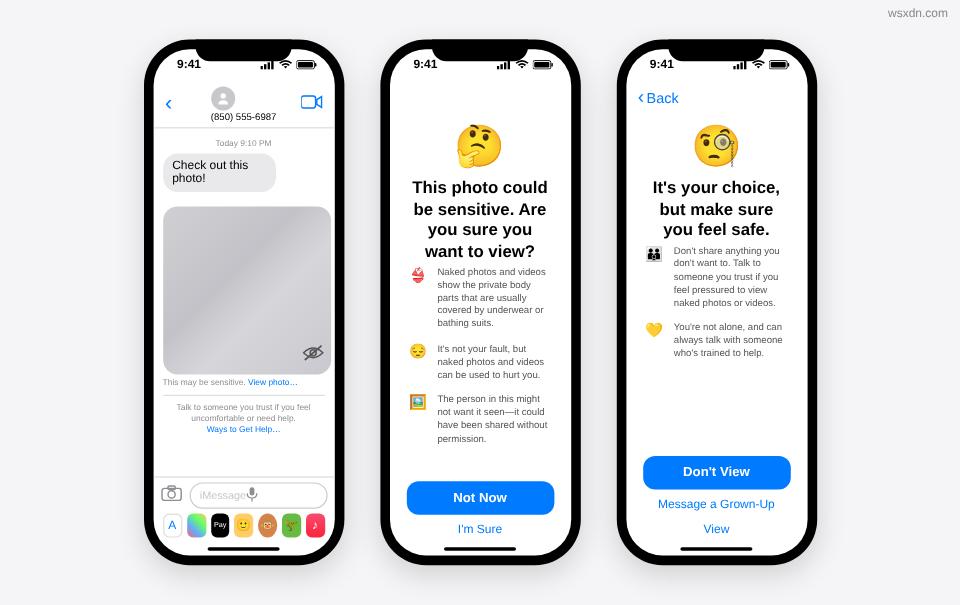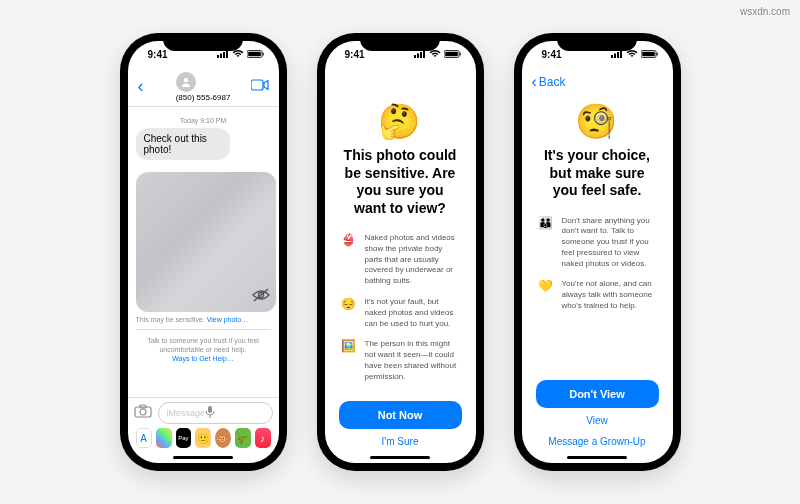--- a/index.html
+++ b/index.html
@@ -159,21 +159,21 @@
     flex-direction: column;
     align-items: center;
     padding: 4px 16px 0;
     text-align: center;
   }
   .emoji-hero { font-size: 34px; margin-bottom: 6px; }
   .sheet-title {
     font-size: 14px;
     font-weight: 700;
     line-height: 1.25;
-    margin-bottom: 16px;
+    margin-bottom: 4px;
     color: #000;
   }
   .bullets { text-align: left; width: 100%; }
   .bullet { display: flex; gap: 8px; margin-bottom: 10px; }
   .bullet .be { width: 16px; font-size: 12px; flex-shrink: 0; text-align: center; }
   .bullet .bt { font-size: 8px; color: #555; line-height: 1.35; }
   .footer-btns {
     padding: 8px 14px 4px;
     display: flex;
     flex-direction: column;
@@ -402,18 +402,18 @@
           <div class="bt">Don't share anything you don't want to. Talk to someone you trust if you feel pressured to view naked photos or videos.</div>
         </div>
         <div class="bullet">
           <div class="be">💛</div>
           <div class="bt">You're not alone, and can always talk with someone who's trained to help.</div>
         </div>
       </div>
     </div>
     <div class="footer-btns">
       <div class="primary-btn">Don't View</div>
+      <div class="secondary-link">Message a Grown-Up</div>
       <div class="secondary-link">View</div>
-      <div class="secondary-link">Message a Grown-Up</div>
     </div>
     <div class="home-indicator"></div>
   </div>
 </div>
 
 </body></html>

